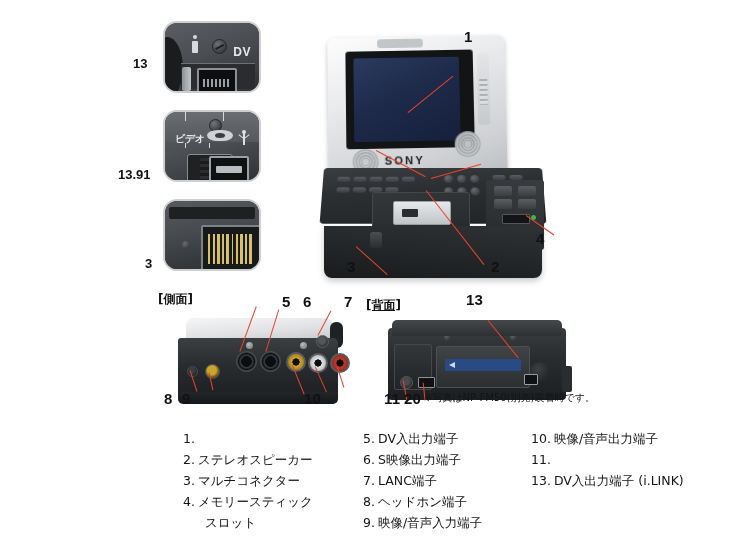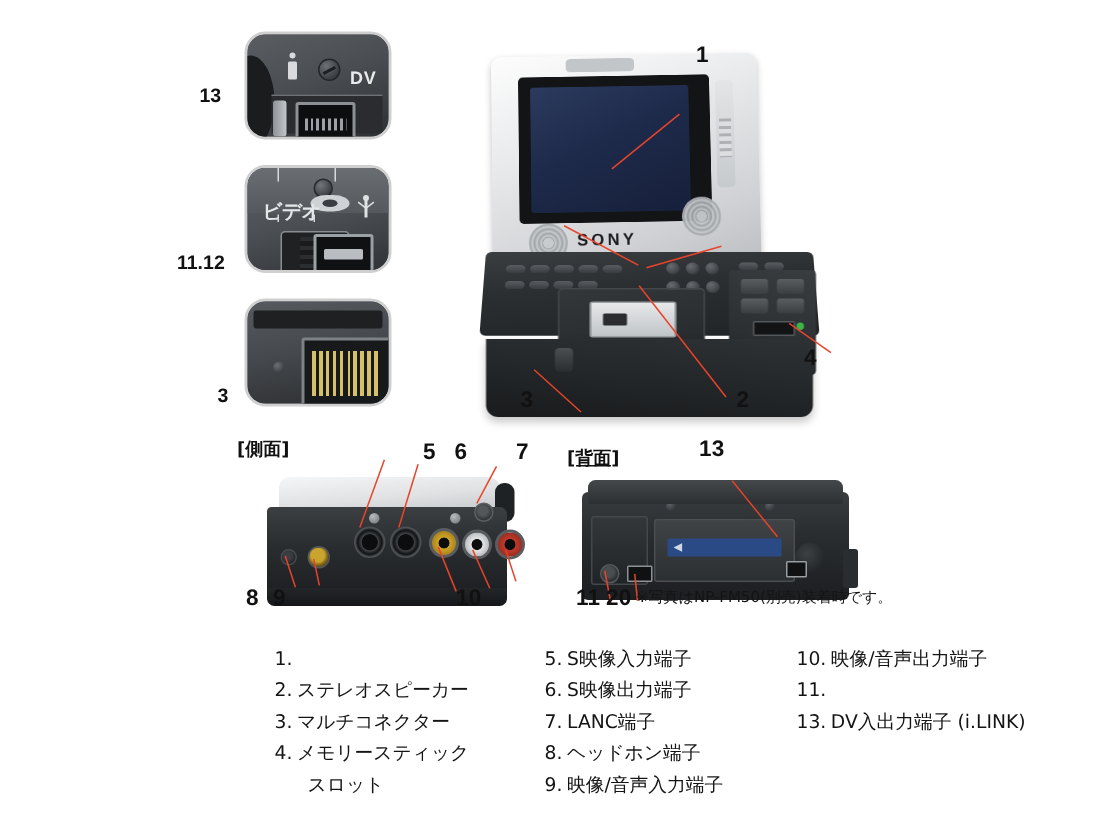--- a/index.html
+++ b/index.html
@@ -121,21 +121,21 @@
     background: linear-gradient(180deg,#6a6e72 0%,#55595d 100%);
   }
   .tickmark { position:absolute; width:1.4px; background:#d7d9dc; }
   .p1112-screw {
     position:absolute; left:44px; top:7px; width:11px; height:11px; border-radius:50%;
     background: radial-gradient(circle at 35% 32%, #73777b 0%, #3e4145 70%, #2b2d30 100%);
     border:1px solid #26282b;
   }
   .p1112-label {
     position:absolute; left:10px; top:20px;
-    color:#e4e6e8; font-size:13px; font-weight:700;
+    color:#e4e6e8; font-size:10px; font-weight:700;
     font-family:"DejaVu Sans", sans-serif; letter-spacing:-0.3px;
   }
   .p1112-usbicon {
     position:absolute; right:8px; top:18px; width:14px; height:16px;
   }
   .p1112-usbicon .stem { position:absolute; left:6px; top:2px; width:1.6px; height:13px; background:#dfe1e3; }
   .p1112-usbicon .c1 { position:absolute; left:5px; top:0; width:4px; height:4px; border-radius:50%; background:#dfe1e3; }
   .p1112-usbicon .arm1 { position:absolute; left:1px; top:6px; width:6px; height:1.4px; background:#dfe1e3; transform:rotate(38deg); }
   .p1112-usbicon .arm2 { position:absolute; left:7px; top:6px; width:6px; height:1.4px; background:#dfe1e3; transform:rotate(-38deg); }
   .p1112-osd {
@@ -435,21 +435,21 @@
           <div class="bar"></div>
       </div>
       <div class="p13-screw"></div>
       <div class="p13-dvtext">DV</div>
       <div class="p13-recess"></div>
       <div class="p13-slider"></div>
       <div class="p13-port"></div>
     </div>
   </div>
 
-  <div class="panel-num" style="left:118px; top:167px;">11.12</div>
+  <div class="panel-num" style="left:118px; top:167px;">13.91</div>
   <div class="detail-panel" style="left:163px; top:110px; width:98px; height:72px;">
     <div class="dp-inner">
       <div class="p1112-bg"></div>
       <div class="p1112-top"></div>
       <div class="tickmark" style="left:20px; top:0; height:9px;"></div>
       <div class="tickmark" style="left:58px; top:0; height:9px;"></div>
       <div class="p1112-screw"></div>
       <div class="p1112-osd"></div>
       <div class="p1112-label">ビデオ</div>
       <div class="p1112-usbicon">
@@ -585,21 +585,21 @@
     <div class="leader" style="left:177px; top:58px; width:22px; transform:rotate(72deg);"></div>
   </div>
 
   <div class="callout-num" style="left:282px; top:293px;">5</div>
   <div class="callout-num" style="left:303px; top:293px;">6</div>
   <div class="callout-num" style="left:344px; top:293px;">7</div>
   <div class="callout-num" style="left:164px; top:390px;">8</div>
   <div class="callout-num" style="left:182px; top:390px;">9</div>
   <div class="callout-num" style="left:304px; top:390px;">10</div>
 
-  <div class="section-head" style="left:378px; top:297px;text-decoration:underline;">[背面]</div>
+  <div class="section-head" style="left:366px; top:297px;text-decoration:underline;">[背面]</div>
 
   <div class="abs" style="left:378px; top:306px; width:210px; height:100px;">
     <div class="rv-body">
       <div class="rv-screw" style="left:56px; top:6px;"></div>
       <div class="rv-screw" style="left:122px; top:6px;"></div>
       <div class="rv-tab"></div>
     </div>
     <div class="rv-tophandle"></div>
     <div class="rv-leftpanel"></div>
     <div class="rv-battery">
@@ -641,21 +641,21 @@
       </div>
       <div class="legend-item cont">
         <span class="lnum"></span>
         <span class="ltext">スロット</span>
       </div>
     </div>
 
     <div class="legend-col" style="left:180px;">
       <div class="legend-item">
         <span class="lnum">5.</span>
-        <span class="ltext">S映像入力端子</span>
+        <span class="ltext">DV入出力端子</span>
       </div>
       <div class="legend-item">
         <span class="lnum">6.</span>
         <span class="ltext">S映像出力端子</span>
       </div>
       <div class="legend-item">
         <span class="lnum">7.</span>
         <span class="ltext">LANC端子</span>
       </div>
       <div class="legend-item">

